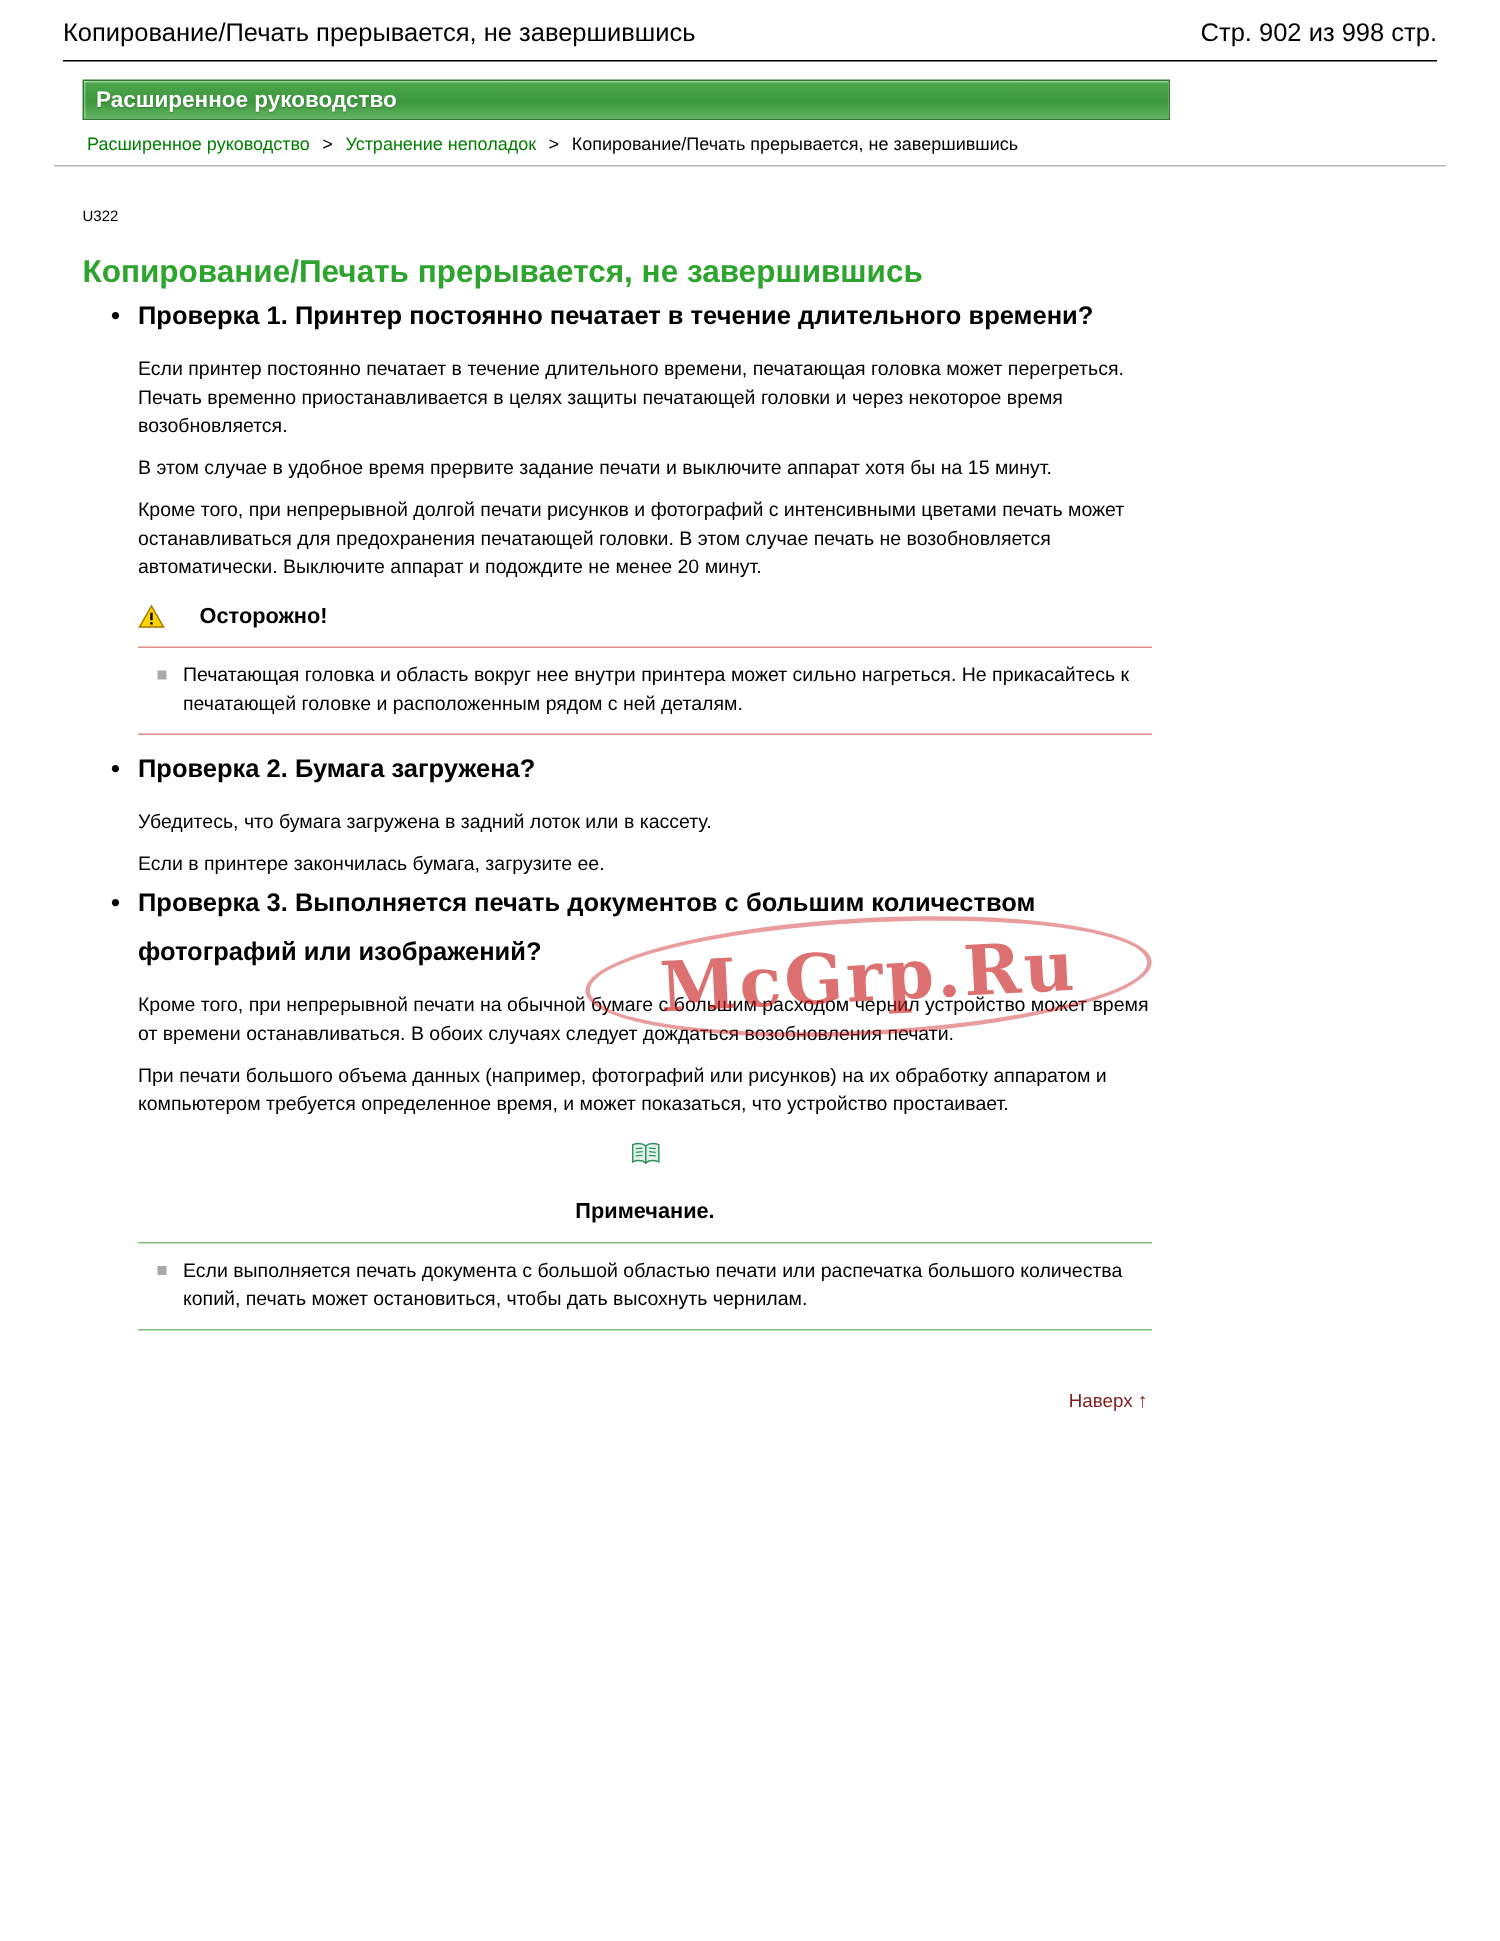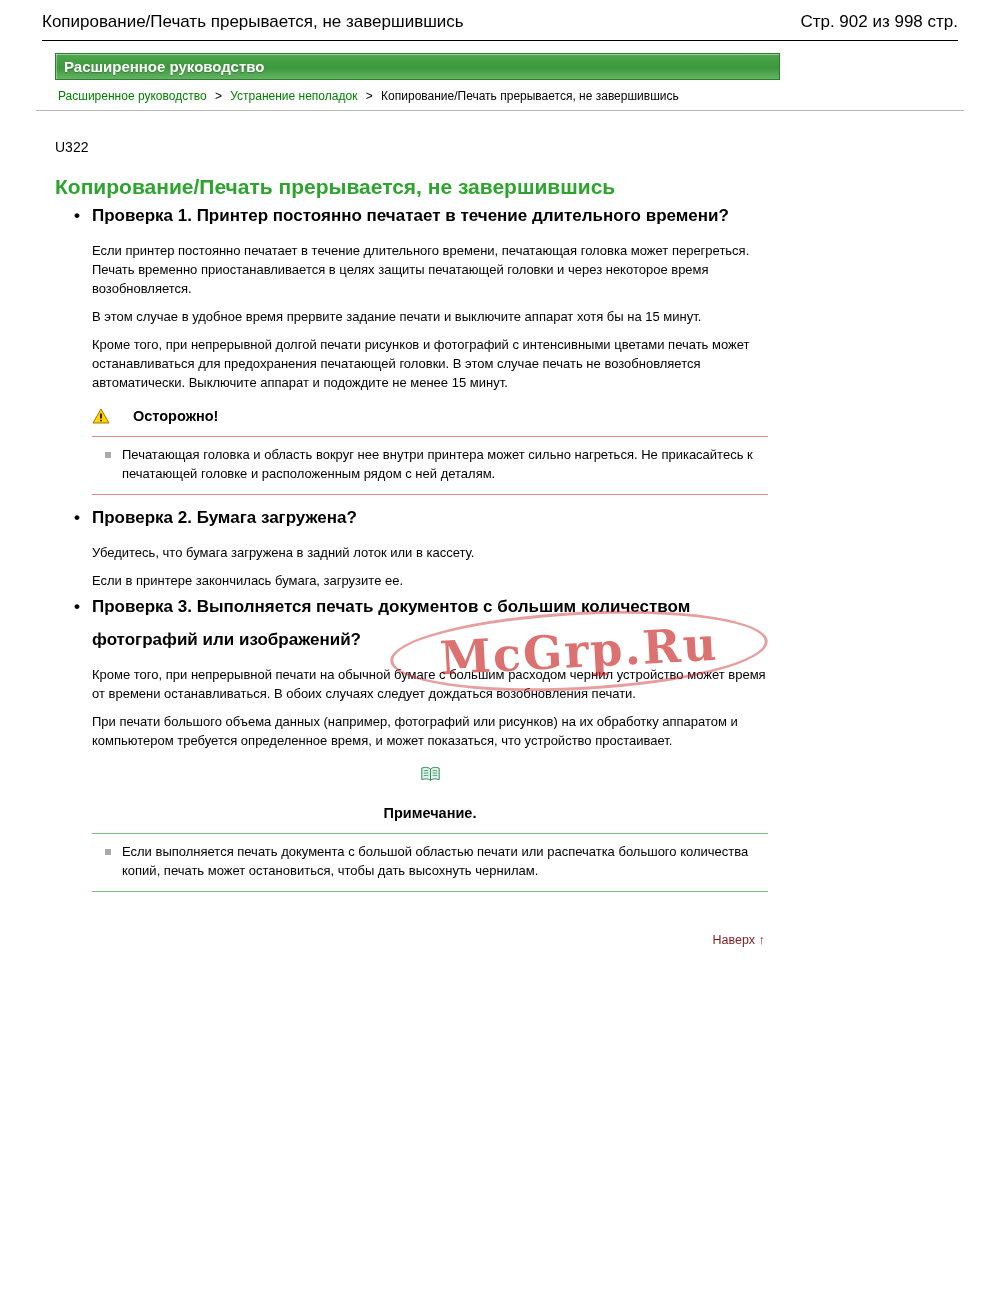--- a/index.html
+++ b/index.html
@@ -27,21 +27,21 @@
     box-shadow:inset 0 1px 0 rgba(255,255,255,.45), inset 1px 0 0 rgba(255,255,255,.35);
     text-shadow:0 1px 1px rgba(0,0,0,.25);
   }
 
   .breadcrumb { font-size:12px; margin:9px 0 0 3px; }
   .breadcrumb a { color:#007f00; text-decoration:none; cursor:pointer; }
   .breadcrumb .sep { color:#000; margin:0 5px; }
   .breadcrumb .current { color:#000; }
   .breadcrumb-rule { border:none; border-top:1px solid #b5b5b5; margin:7px 36px 0 36px; }
 
-  .doc-code { font-size:14px; margin-top:28px; }
+  .doc-code { font-size:10px; margin-top:28px; }
 
   h1.page-title { color:#2da42d; font-size:21px; font-weight:bold; margin-top:20px; }
 
   
   .section { position:relative; padding-left:37px; padding-right:12px; }
   .section h2 {
     font-size:17px; font-weight:bold; line-height:33px;
     max-width:645px;
   }
   .section h2::before {
@@ -110,21 +110,21 @@
 <hr class="breadcrumb-rule">
 
 <div class="main">
   <div class="doc-code">U322</div>
   <h1 class="page-title">Копирование/Печать прерывается, не завершившись</h1>
 
   <div class="section">
     <h2>Проверка 1. Принтер постоянно печатает в течение длительного времени?</h2>
     <p>Если принтер постоянно печатает в течение длительного времени, печатающая головка может перегреться. Печать временно приостанавливается в целях защиты печатающей головки и через некоторое время возобновляется.</p>
     <p>В этом случае в удобное время прервите задание печати и выключите аппарат хотя бы на 15 минут.</p>
-    <p>Кроме того, при непрерывной долгой печати рисунков и фотографий с интенсивными цветами печать может останавливаться для предохранения печатающей головки. В этом случае печать не возобновляется автоматически. Выключите аппарат и подождите не менее 15 минут.</p>
+    <p>Кроме того, при непрерывной долгой печати рисунков и фотографий с интенсивными цветами печать может останавливаться для предохранения печатающей головки. В этом случае печать не возобновляется автоматически. Выключите аппарат и подождите не менее 20 минут.</p>
 
     <div class="alert caution">
       <div class="alert-title">
         <span class="icon">
           <svg width="18" height="16" viewBox="0 0 18 16">
             <path d="M9 1 L17 15 L1 15 Z" fill="#ffd400" stroke="#a07800" stroke-width="1"></path>
             <rect x="8.2" y="5.5" width="1.6" height="5" fill="#000"></rect>
             <rect x="8.2" y="11.8" width="1.6" height="1.6" fill="#000"></rect>
           </svg>
         </span>

